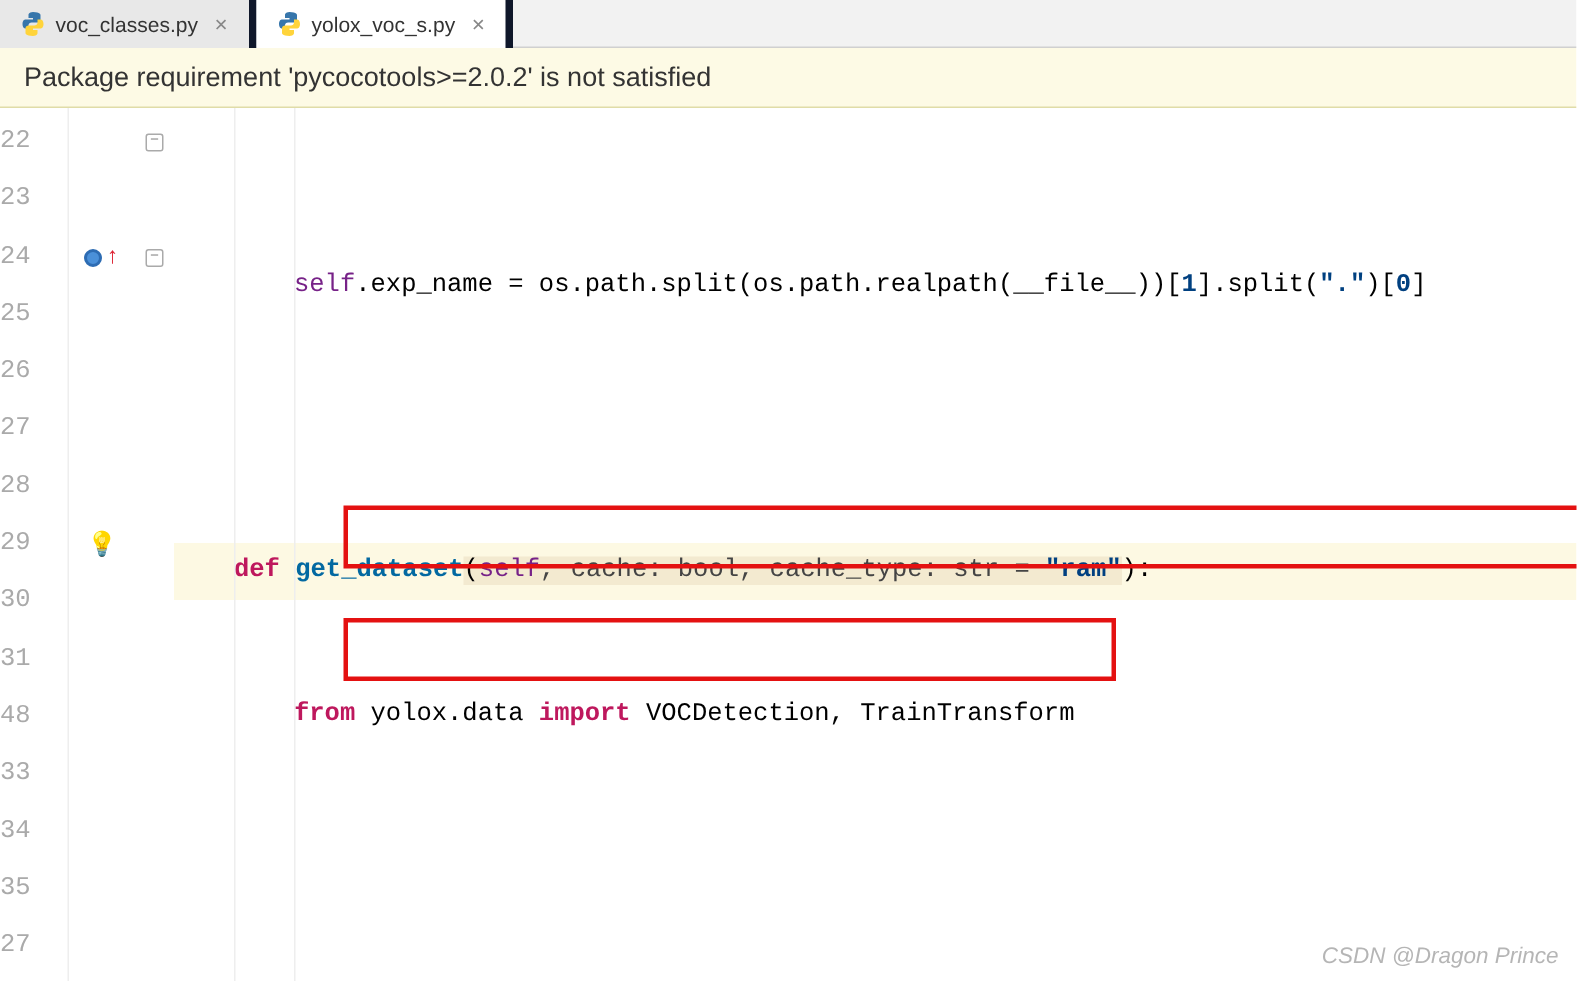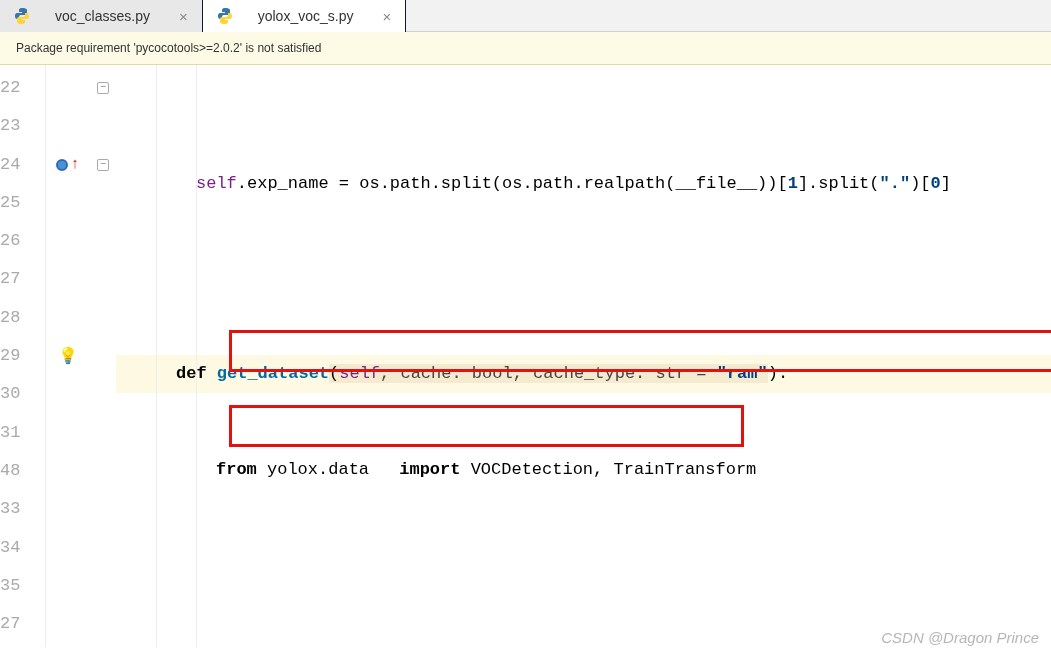--- a/index.html
+++ b/index.html
@@ -15,46 +15,46 @@
       display: flex;
       height: 32px;
       background: #f2f2f2;
       border-bottom: 1px solid #d0d0d0;
     }
     .tab {
       display: flex;
       align-items: center;
       padding: 16px 14px;
       background: #e8e8e8;
-      border-right: 1px solid #0f172a;
+      border-right: 5px solid #0f172a;
       cursor: pointer;
       font-size: 14px;
       color: #333;
-      gap: 25px;
+      gap: 7px;
     }
     .tab.active { background: #fff; }
     .py-icon {
       width: 16px; height: 16px;
       display: inline-flex;
       align-items: center;
       justify-content: center;
     }
     .tab .close {
       color: #888;
       font-size: 15px;
       margin-left: 4px;
     }
     .banner {
       display: flex;
       justify-content: space-between;
       align-items: flex-start;
       padding: 9px 16px;
       background: #fdfae5;
       border-bottom: 1px solid #e0dca8;
-      font-size: 12px;
+      font-size: 18px;
     }
     .banner-msg { color: #333; }
     .banner-actions { display: flex; gap: 18px; }
     .banner-link { color: #2678c4; cursor: pointer; }
     .editor-area {
       display: flex;
       height: calc(100% - 74px);
       font-family: "Consolas", "Courier New", monospace;
       font-size: 17px;
     }
@@ -94,21 +94,21 @@
       flex: 1;
       padding-top: 4px;
       position: relative;
       white-space: pre;
     }
     .line { height: 38.3px; display:flex; align-items:center; }
     .line.hl { background: #fdf9e3; }
     .indent1 { padding-left: 40px; }
     .indent2 { padding-left: 80px; }
     
-    .kw { color: #000000; font-weight: bold; margin-left: 20px; }
+    .kw { color: #be185d; font-weight: bold; }
     .fn { color: #0369a1; font-weight: bold; }
     .par { color: #444; margin-top: 24px; }
     .str { color: #004080; font-weight: bold; }
     .num { color: #004080; font-weight: bold; }
     .self { color: #772288; }
     .plain { color: #000; }
     .param-hint { background: #f3ead0; }
     .redbox1 {
       position: absolute;
       border: 3px solid #e41111;

